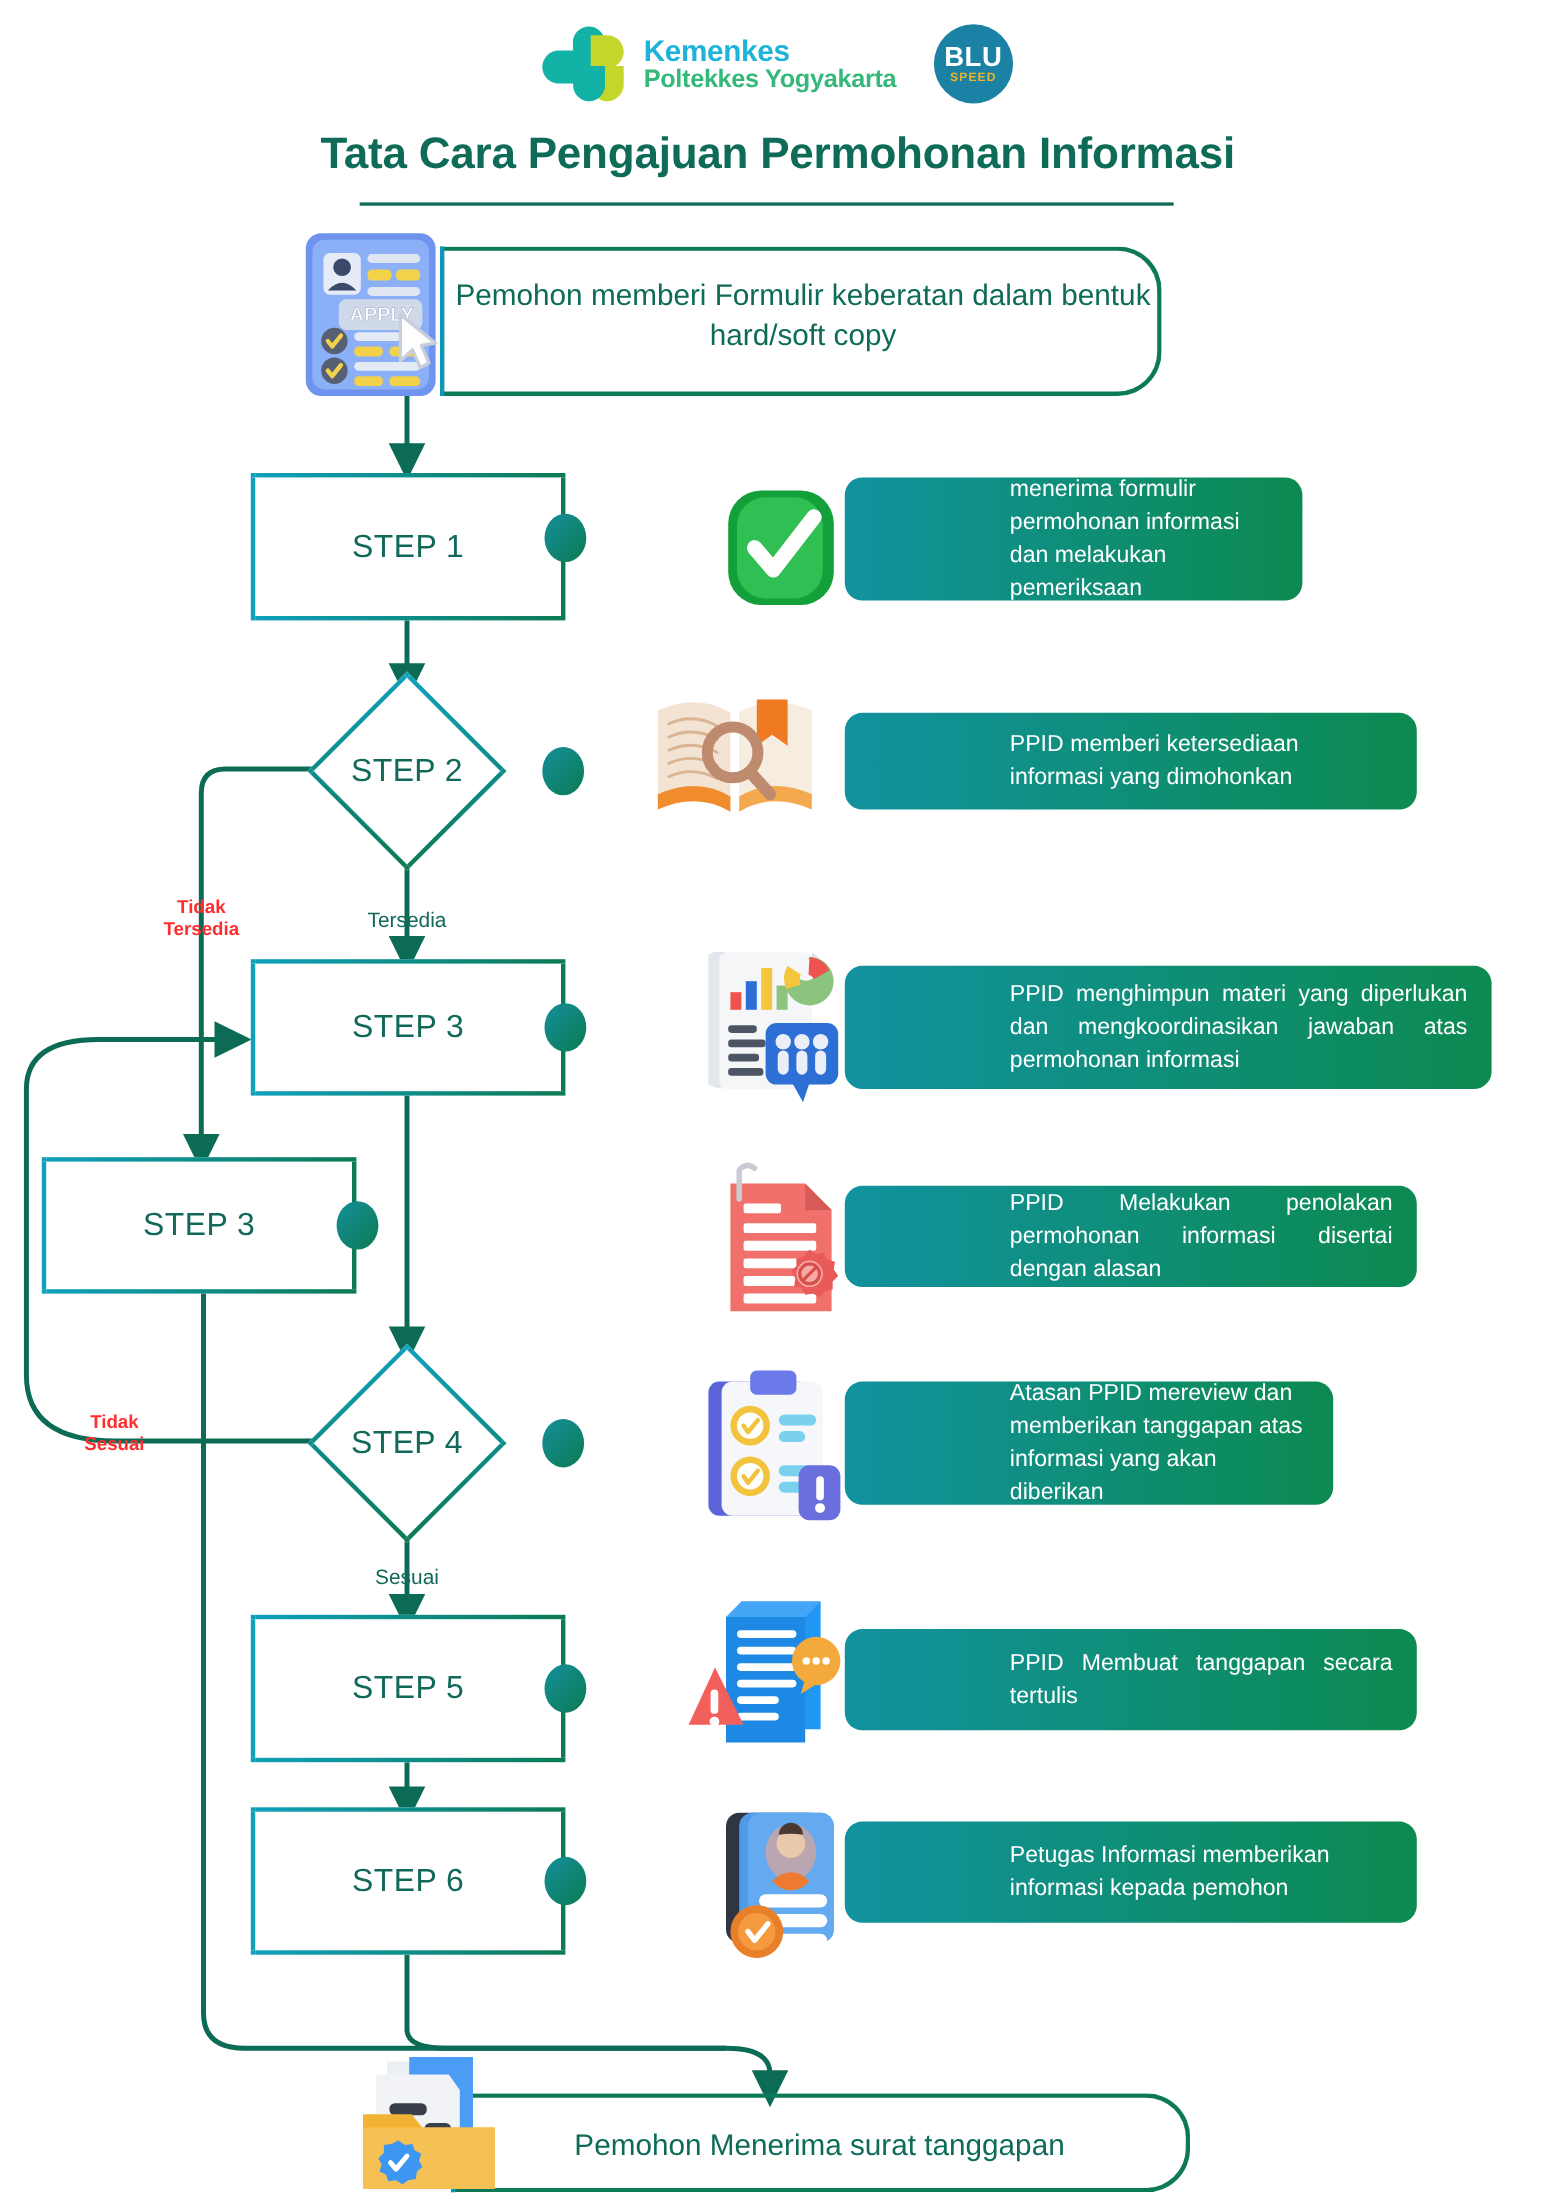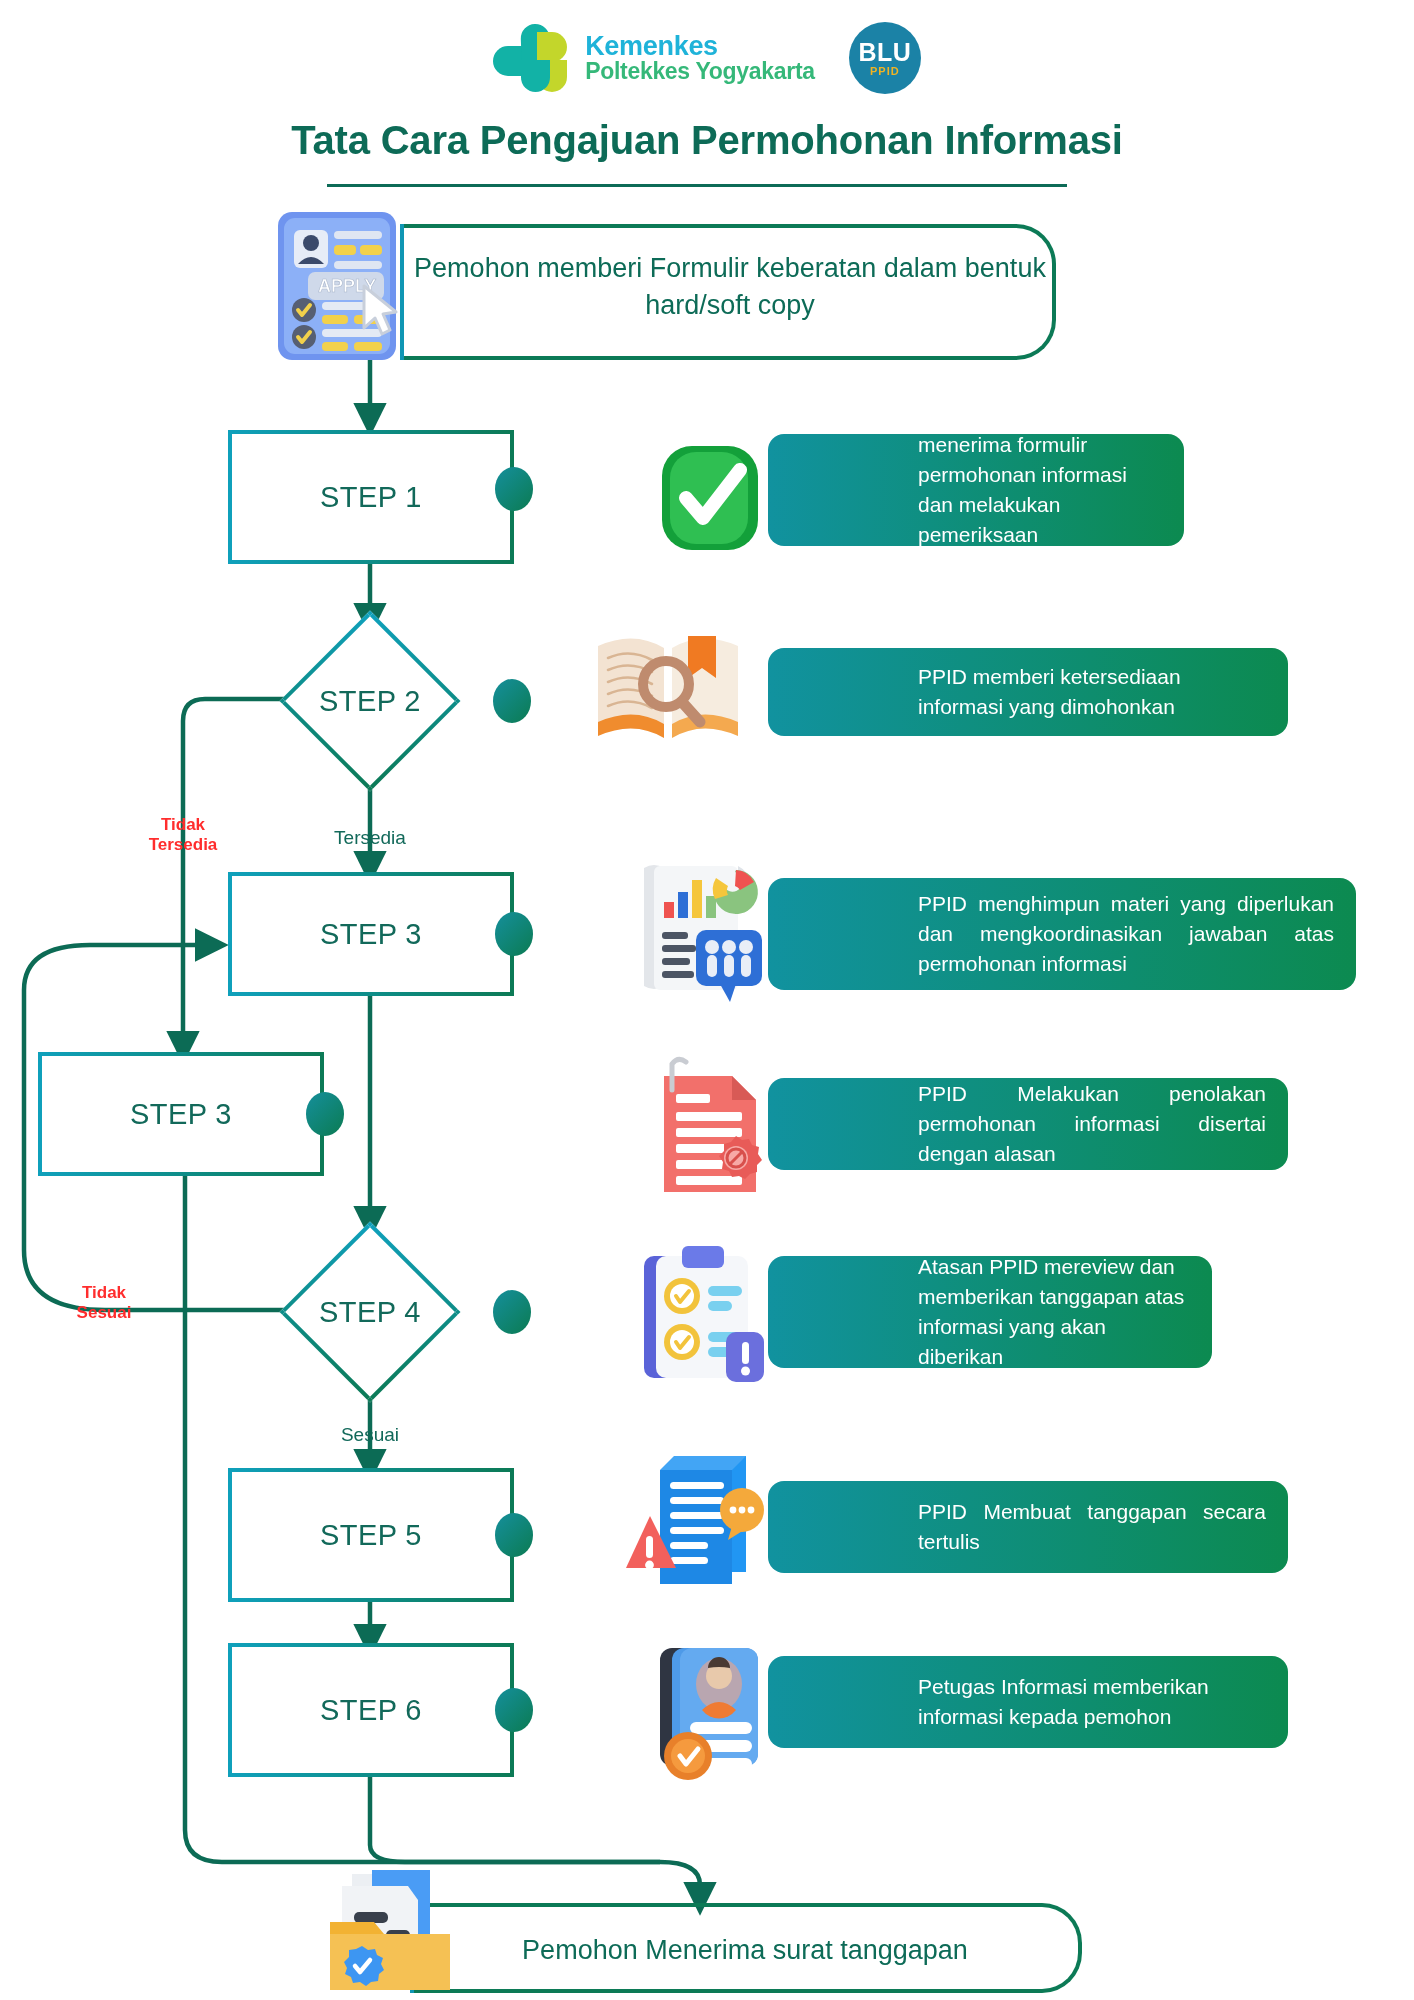--- a/index.html
+++ b/index.html
@@ -183,21 +183,21 @@
         <span class="pet pet-br"></span>
         <span class="pet pet-bl"></span>
       </div>
       <div class="kemenkes-words">
         <div class="kemenkes-l1">Kemenkes</div>
         <div class="kemenkes-l2">Poltekkes Yogyakarta</div>
       </div>
     </div>
     <div class="blu-logo">
       <div class="blu-top">BLU</div>
-      <div class="blu-bottom">PPID</div>
+      <div class="blu-bottom">SPEED</div>
     </div>
   </div>
 
   <div id="page-title">Tata Cara Pengajuan Permohonan Informasi</div>
   <div id="title-rule"></div>
 
   <svg id="wires" viewBox="0 0 1414 2000">
     <defs>
       <marker id="ah" markerWidth="9" markerHeight="9" refX="4.5" refY="4.5" orient="auto">
         <path d="M0.5,0.8 L8,4.5 L0.5,8.2 Z" fill="#0c6b55"></path>

